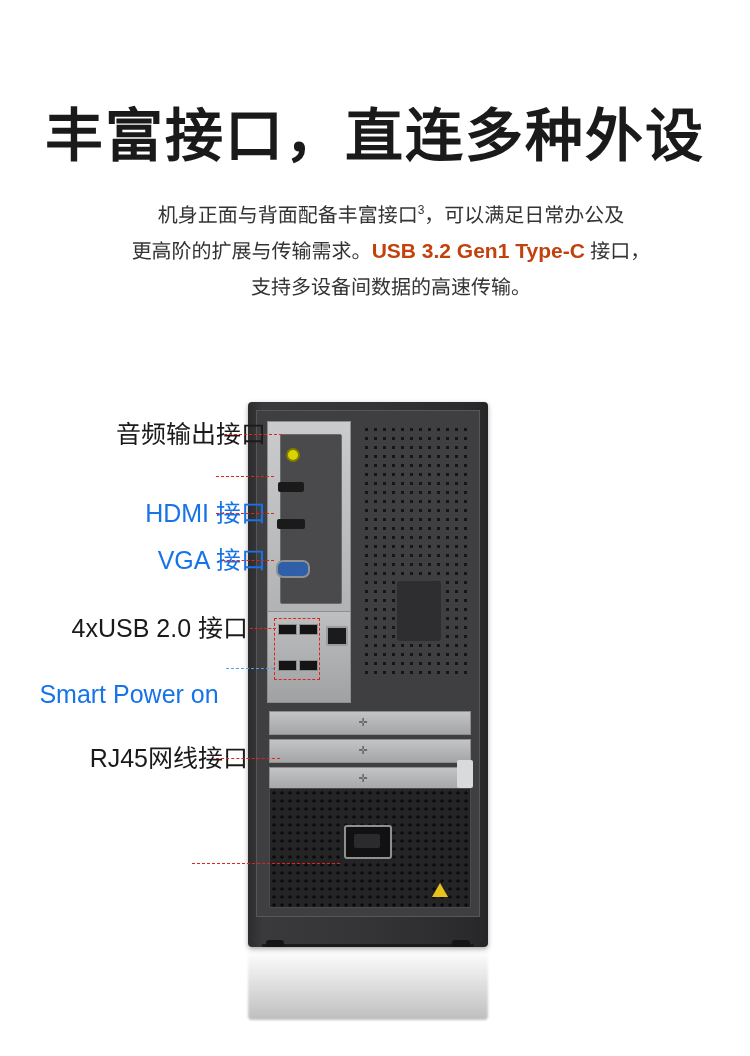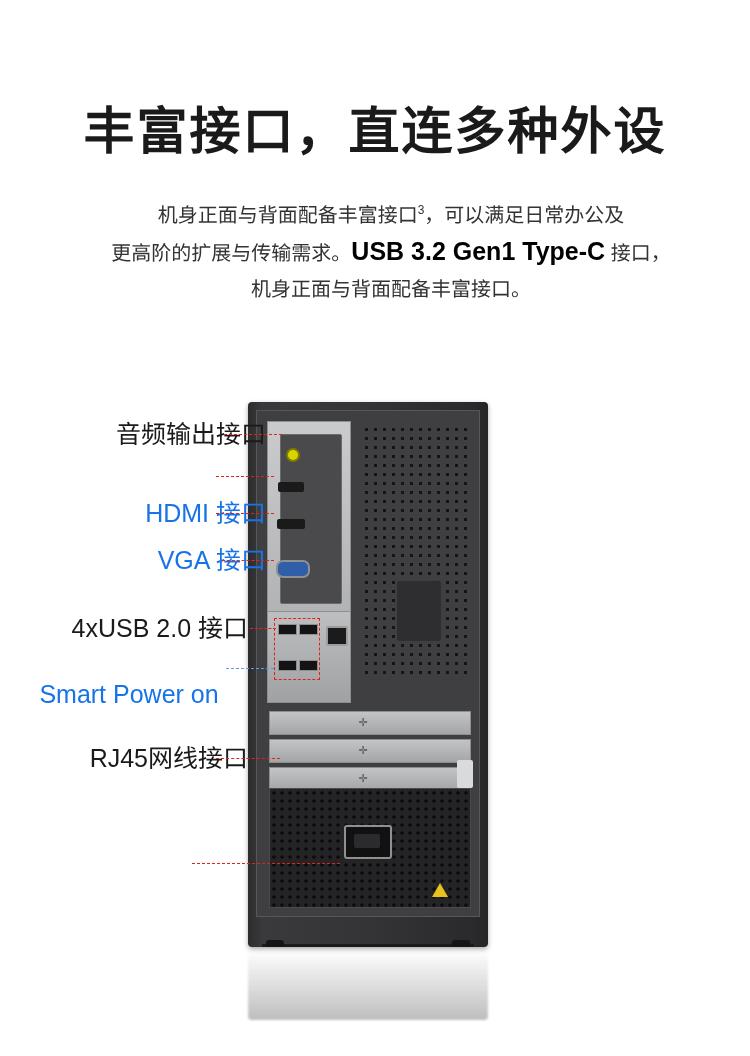--- a/index.html
+++ b/index.html
@@ -17,21 +17,21 @@
     color: #111;
   }
 
   
   .headline {
     position: absolute;
     top: 104px;
     left: 0;
     width: 750px;
     text-align: center;
-    font-size: 51px;
+    font-size: 58px;
     font-weight: bold;
     letter-spacing: 2px;
     color: #1a1a1a;
     line-height: 1.1;
   }
 
   .subcopy {
     position: absolute;
     top: 192px;
     left: 0;
@@ -39,23 +39,23 @@
     text-align: center;
     font-size: 20px;
     line-height: 36px;
     color: #333;
   }
   .subcopy .sup {
     font-size: 12px;
     vertical-align: super;
   }
   .subcopy .accent {
-    color: #000000;
+    color: #c2410c;
     font-weight: bold;
-    font-size: 25px;
+    font-size: 21px;
   }
   .subcopy .line { display: block; margin-left: 32px; }
 
   
   .stage {
     position: absolute;
     top: 390px;
     left: 0;
     width: 750px;
     height: 666px;
@@ -255,21 +255,21 @@
 
 <div class="headline">丰富接口，直连多种外设</div>
 
 <div class="subcopy">
   <span class="line">
     <span>机身正面与背面配备丰富接口</span><span class="sup">3</span><span>，可以满足日常办公及</span>
   </span>
   <span class="line">
     <span>更高阶的扩展与传输需求。</span><span class="accent">USB 3.2 Gen1 Type-C</span><span> 接口，</span>
   </span>
-  <span class="line">机身正面与背面配备丰富接口。</span>
+  <span class="line">支持多设备间数据的高速传输。</span>
 </div>
 
 <div class="stage">
 
   <div class="tower">
     <div class="tower-inner">
 
       <div class="io-plate">
         <div class="mobo-shield"></div>
 

